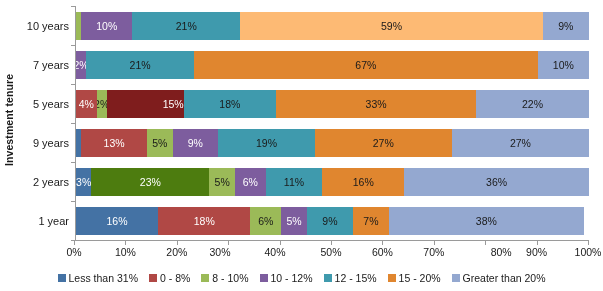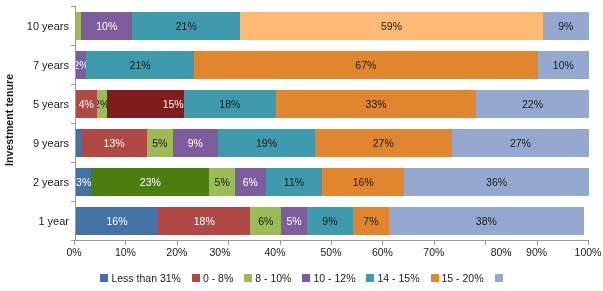--- a/index.html
+++ b/index.html
@@ -353,28 +353,29 @@
       <div class="legend-item">
         <span class="legend-swatch" style="background: rgb(155, 186, 88);"></span>
         <span class="legend-text">8 - 10%</span>
       </div>
       <div class="legend-item">
         <span class="legend-swatch" style="background: rgb(125, 93, 158);"></span>
         <span class="legend-text">10 - 12%</span>
       </div>
       <div class="legend-item">
         <span class="legend-swatch" style="background: rgb(63, 154, 173);"></span>
-        <span class="legend-text">14 - 15%</span>
+        <span class="legend-text">12 - 15%</span>
       </div>
       <div class="legend-item">
         <span class="legend-swatch" style="background: rgb(224, 134, 47);"></span>
         <span class="legend-text">15 - 20%</span>
       </div>
       <div class="legend-item">
         <span class="legend-swatch" style="background: rgb(148, 168, 208);"></span>
+        <span class="legend-text">Greater than 20%</span>
       </div>
     </div>
 <div class="tick-mark-x" style="left: 74px;"></div>
     <div class="x-tick-label" style="left: 74px;">0%</div>
     <div class="tick-mark-x" style="left: 125.4px;"></div>
     <div class="x-tick-label" style="left: 125.4px;">10%</div>
     <div class="tick-mark-x" style="left: 176.8px;"></div>
     <div class="x-tick-label" style="left: 176.8px;">20%</div>
     <div class="tick-mark-x" style="left: 228.2px;"></div>
     <div class="x-tick-label" style="left: 220px; text-align: center;">30%</div>

